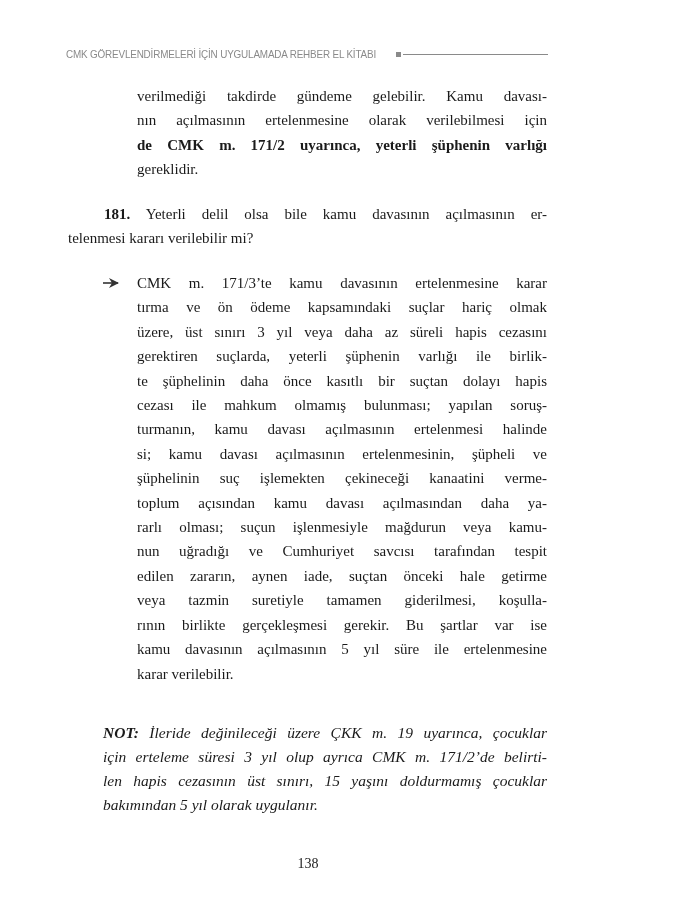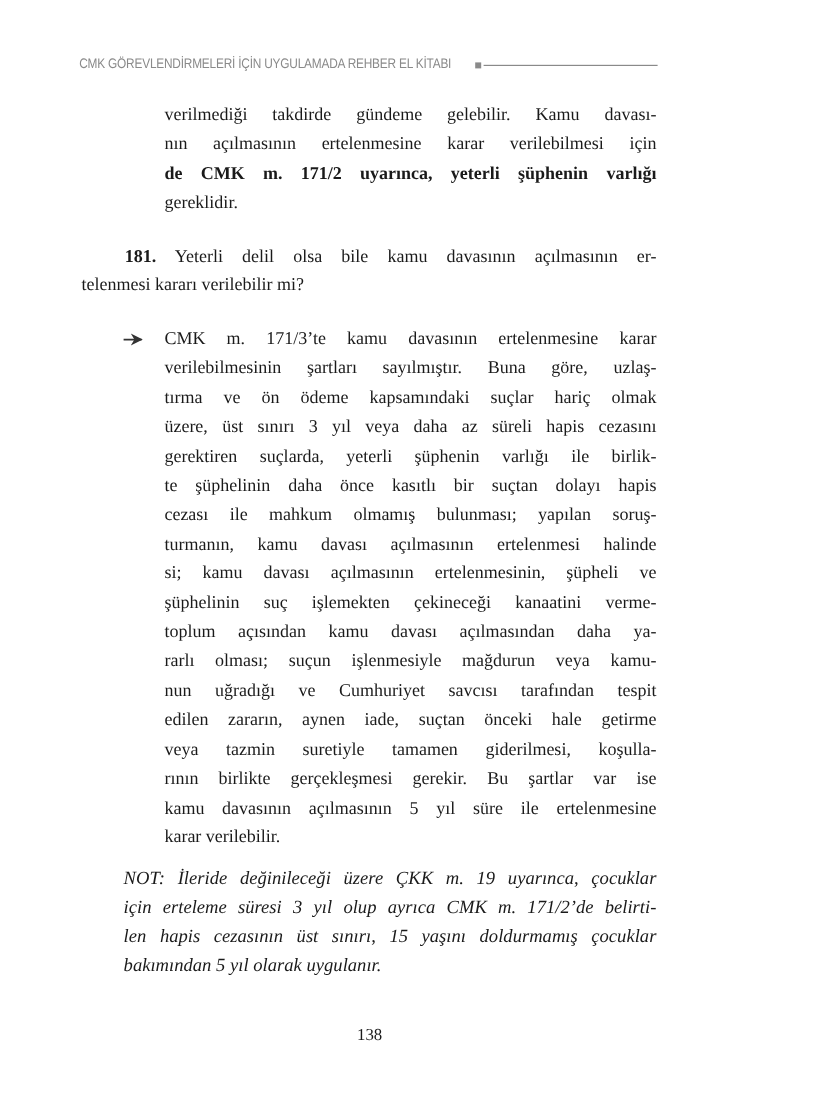--- a/index.html
+++ b/index.html
@@ -87,21 +87,21 @@
       top: 721px;
       left: 103px;
       width: 444px;
       font-size: 15.5px;
       line-height: 24px;
       font-style: italic;
       text-align: justify;
       text-align-last: left;
     }
     .note .label {
-      font-weight: normal;
+      font-weight: bold;
     }
     .page-number {
       position: absolute;
       top: 856px;
       left: 0;
       width: 616px;
       text-align: center;
       font-size: 14px;
     }
     .line { display: block; }
@@ -110,40 +110,39 @@
 <body>
 
 <div class="running-header">
   <span class="title">CMK GÖREVLENDİRMELERİ İÇİN UYGULAMADA REHBER EL KİTABI</span>
   <span class="marker"></span>
   <span class="rule"></span>
 </div>
 
 <div class="text-block para-cont">
   <span class="line" style="text-align-last: justify; text-align: justify;">verilmediği takdirde gündeme gelebilir. Kamu davası-</span>
-  <span class="line" style="text-align-last: justify; text-align: justify;">nın açılmasının ertelenmesine karar verilebilmesi için</span>
+  <span class="line" style="text-align-last: justify; text-align: justify;">nın açılmasının ertelenmesine olarak verilebilmesi için</span>
   <span class="line" style="text-align-last: justify; text-align: justify; font-weight: bold;">de CMK m. 171/2 uyarınca, yeterli şüphenin varlığı</span>
   <span class="line">gereklidir.</span>
 </div>
 
 <div class="text-block question">
   <span class="line" style="text-align-last: justify; text-align: justify;"><span class="num">181.</span><span> Yeterli delil olsa bile kamu davasının açılmasının er-</span></span>
   <span class="line" style="text-indent:0">telenmesi kararı verilebilir mi?</span>
 </div>
 
 <span class="bullet">
   <svg width="20" height="14" viewBox="0 0 20 14">
     <line x1="1" y1="7" x2="16" y2="7" stroke="#333" stroke-width="1.6"></line>
     <path d="M7 2 L17 7 L7 12 L10 7 Z" fill="#333"></path>
   </svg>
 </span>
 
 <div class="text-block answer">
   <span class="line" style="text-align-last: justify; text-align: justify;">CMK m. 171/3’te kamu davasının ertelenmesine karar</span>
-  <span class="line" style="text-align-last: justify; text-align: justify;">verilebilmesinin şartları sayılmıştır. Buna göre, uzlaş-</span>
   <span class="line" style="text-align-last: justify; text-align: justify;">tırma ve ön ödeme kapsamındaki suçlar hariç olmak</span>
   <span class="line" style="text-align-last: justify; text-align: justify;">üzere, üst sınırı 3 yıl veya daha az süreli hapis cezasını</span>
   <span class="line" style="text-align-last: justify; text-align: justify;">gerektiren suçlarda, yeterli şüphenin varlığı ile birlik-</span>
   <span class="line" style="text-align-last: justify; text-align: justify;">te şüphelinin daha önce kasıtlı bir suçtan dolayı hapis</span>
   <span class="line" style="text-align-last: justify; text-align: justify;">cezası ile mahkum olmamış bulunması; yapılan soruş-</span>
   <span class="line" style="text-align-last: justify; text-align: justify;">turmanın, kamu davası açılmasının ertelenmesi halinde</span>
   <span class="line" style="text-align-last: justify; text-align: justify;">si; kamu davası açılmasının ertelenmesinin, şüpheli ve</span>
   <span class="line" style="text-align-last: justify; text-align: justify;">şüphelinin suç işlemekten çekineceği kanaatini verme-</span>
   <span class="line" style="text-align-last: justify; text-align: justify;">toplum açısından kamu davası açılmasından daha ya-</span>
   <span class="line" style="text-align-last: justify; text-align: justify;">rarlı olması; suçun işlenmesiyle mağdurun veya kamu-</span>

